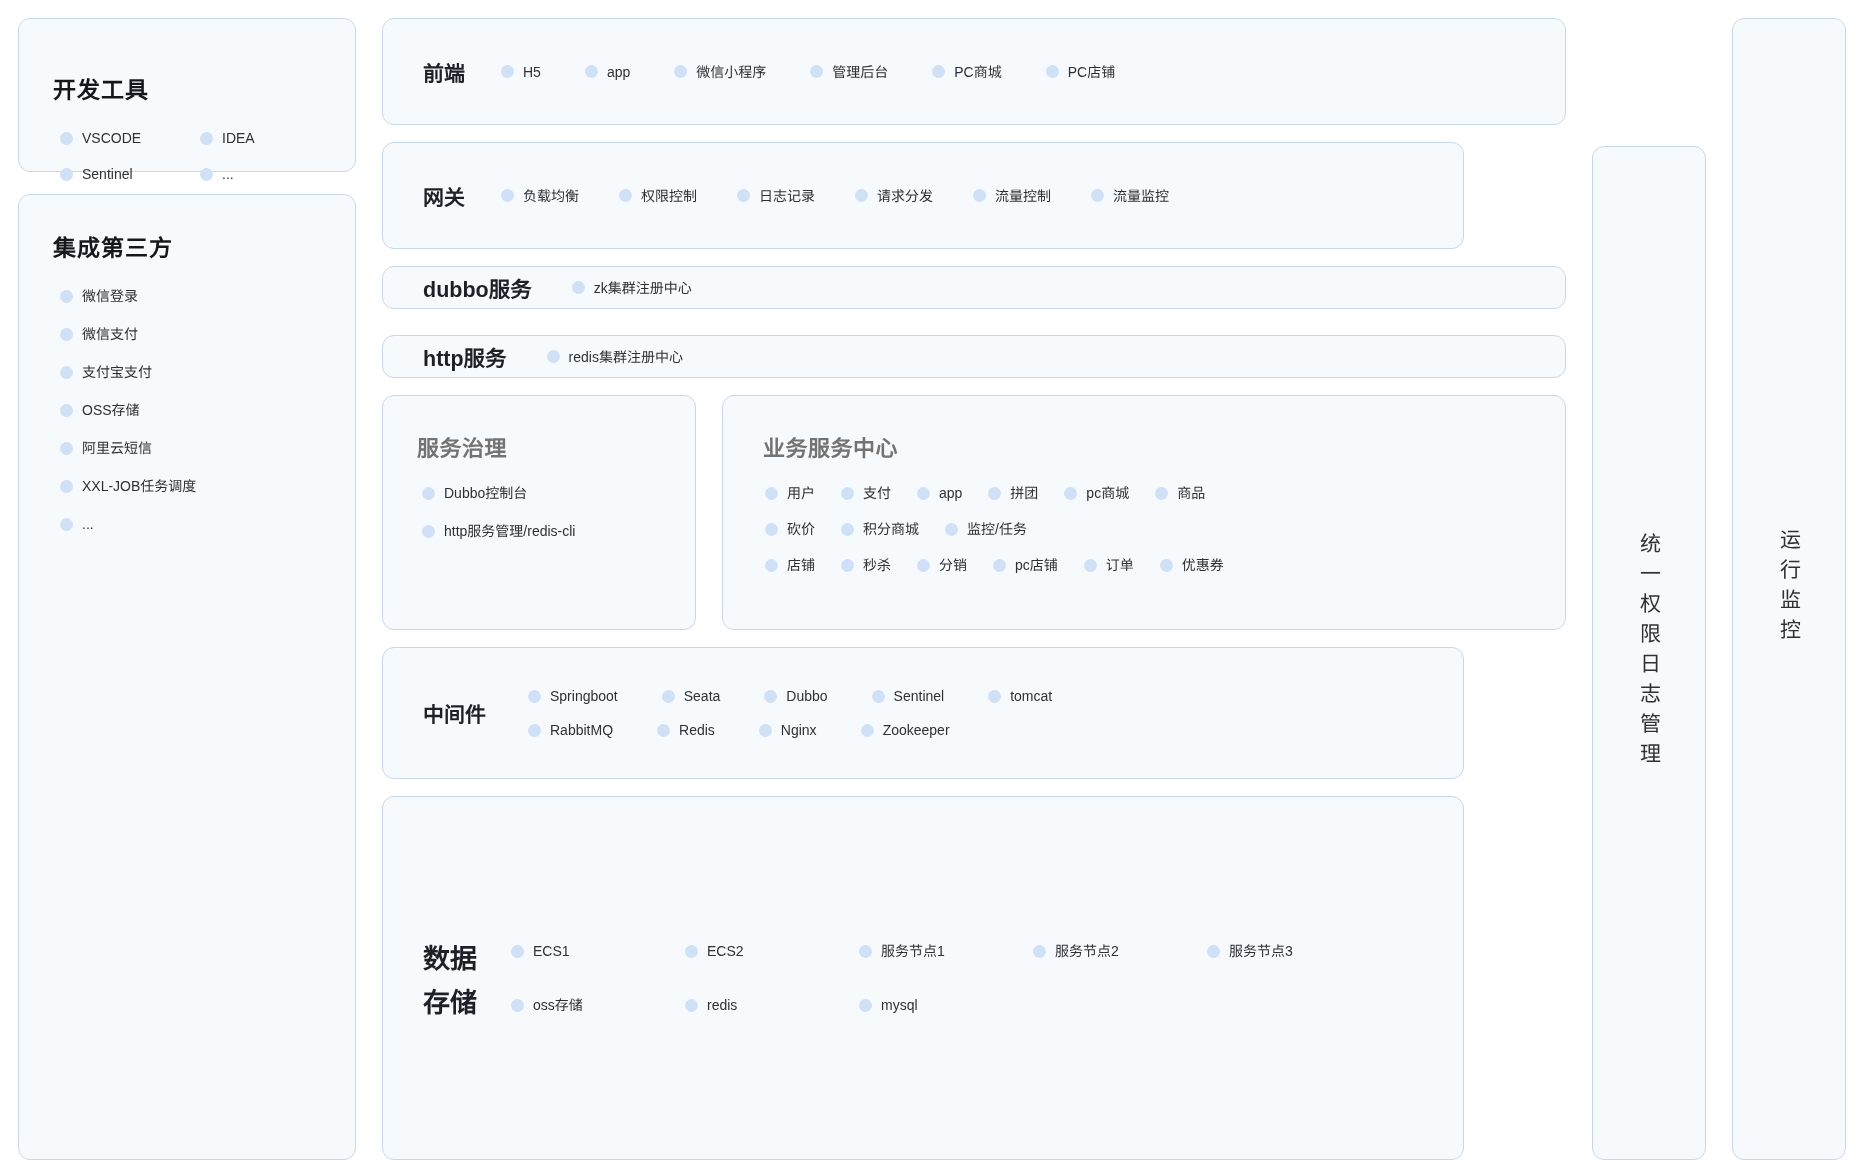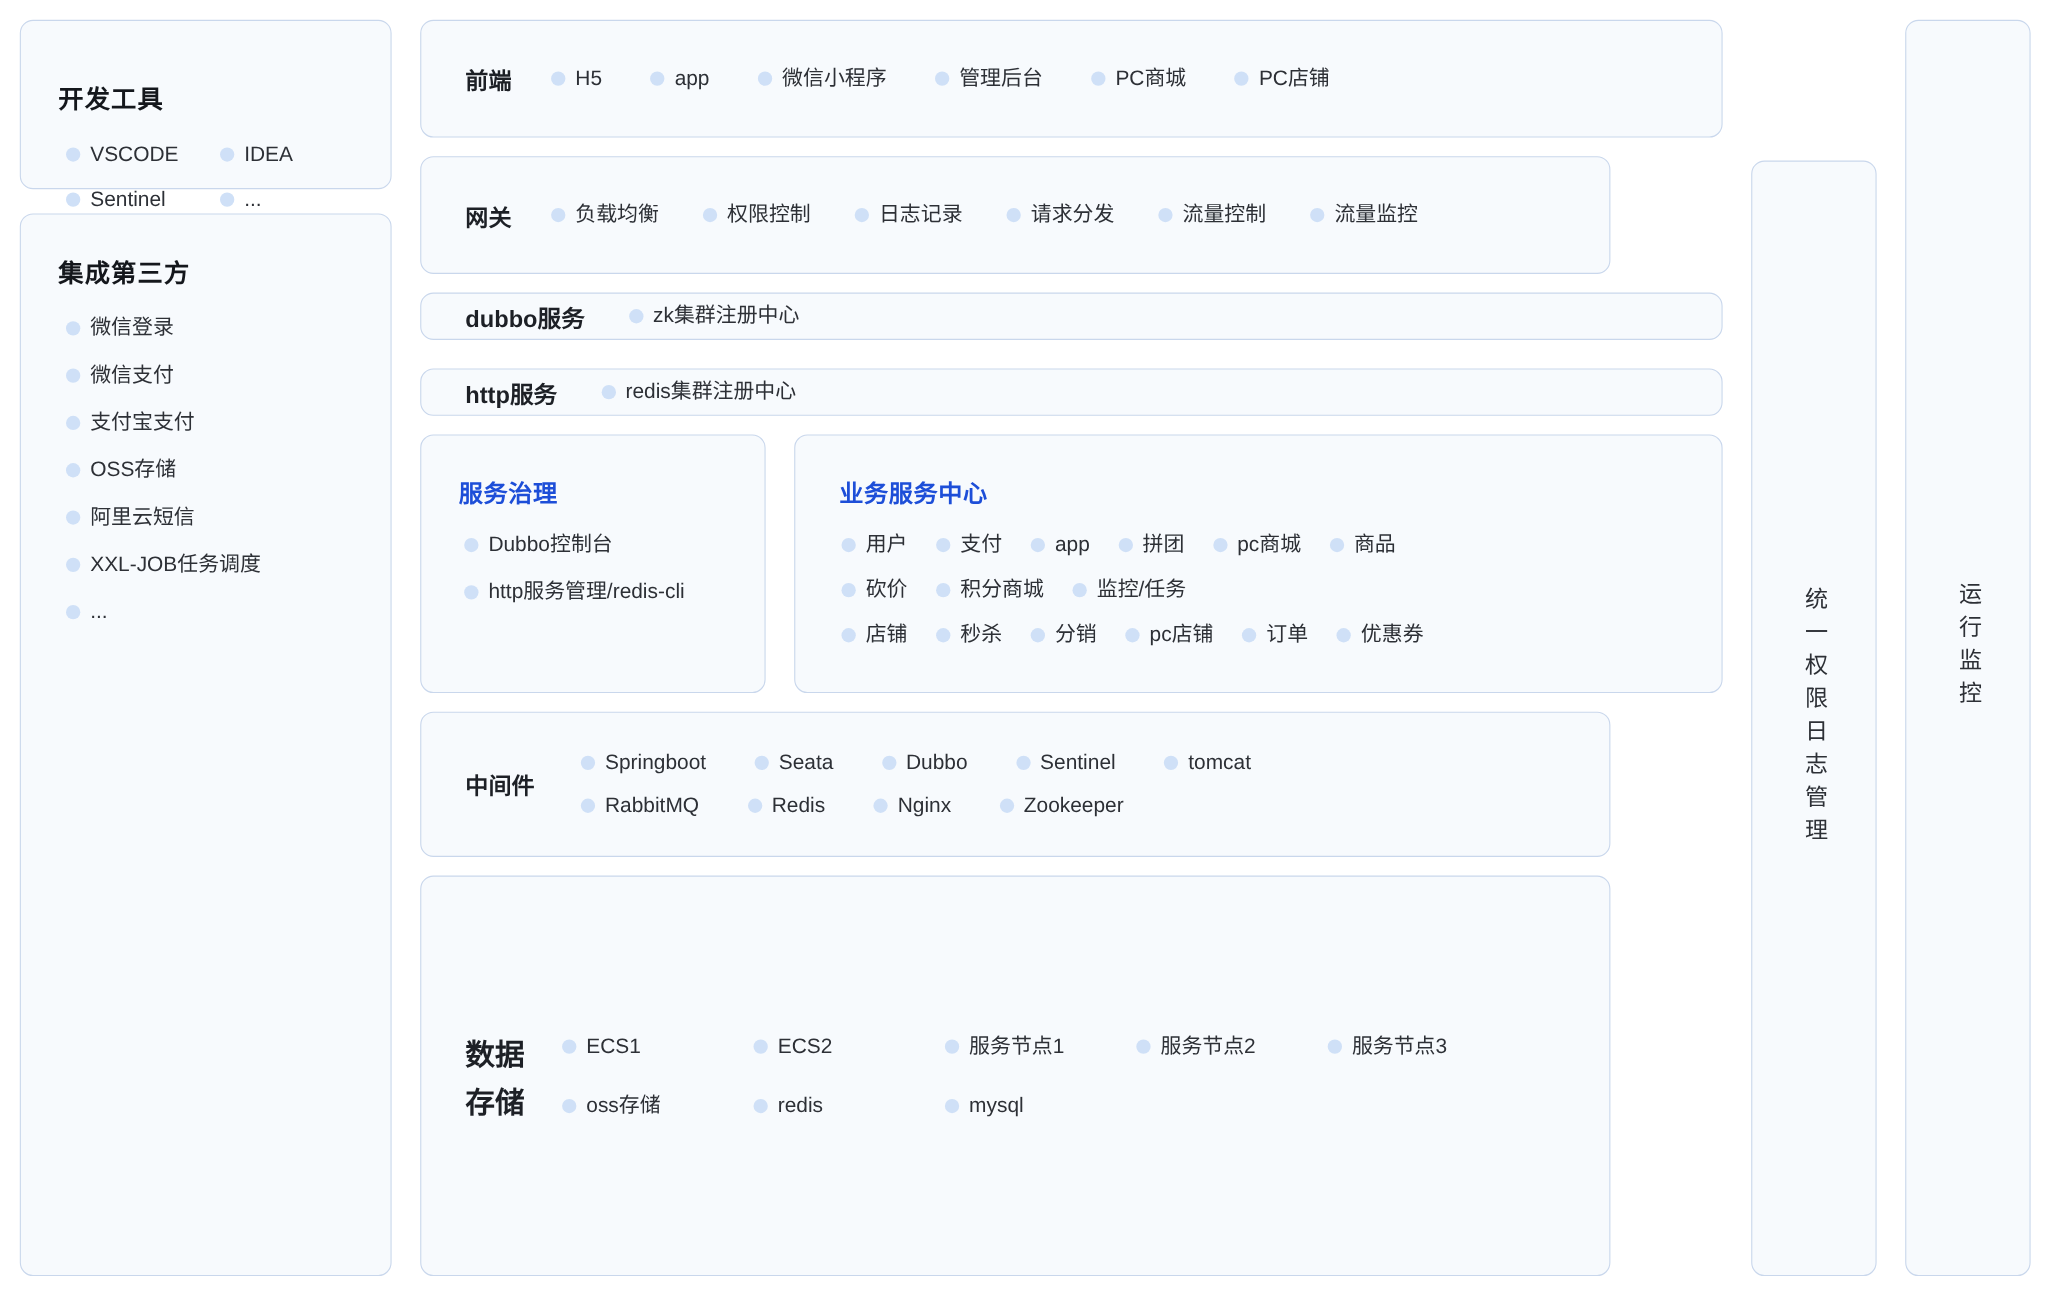--- a/index.html
+++ b/index.html
@@ -34,21 +34,21 @@
     border-radius: 50%;
     background: #cfe0f7;
     flex: 0 0 auto;
   }
   .tag {
     display: inline-flex;
     align-items: center;
     gap: 9px;
     white-space: nowrap;
     color: #2d3036;
-    font-size: 19px;
+    font-size: 14px;
     line-height: 1;
   }
 
   .sec-title {
     font-weight: bold;
     color: #1d2026;
     white-space: nowrap;
   }
 
   
@@ -135,21 +135,21 @@
     flex: 0 0 314px;
     padding: 34px 34px 0 34px;
   }
   #biz-card {
     flex: 1 1 auto;
     padding: 34px 40px 0 40px;
   }
   .block-title {
     font-size: 22px;
     font-weight: bold;
-    color: #1d4ed8;
+    color: #737373;
     margin: 0 0 24px 0;
     letter-spacing: .5px;
   }
   #governance-list {
     display: flex;
     flex-direction: column;
     gap: 24px;
     padding-left: 5px;
   }
   .biz-line {

